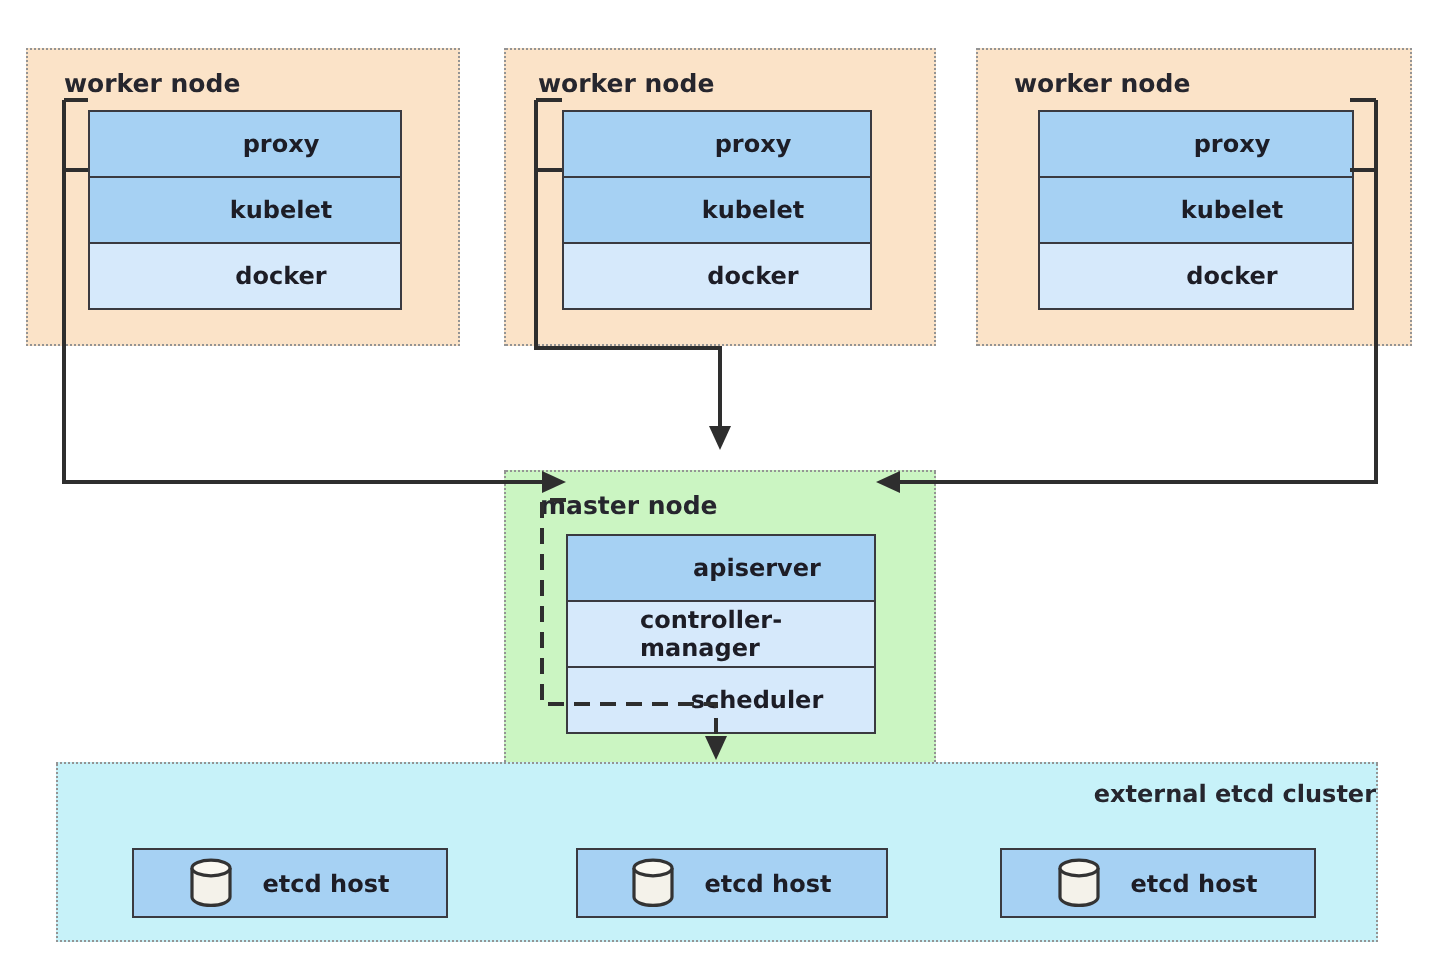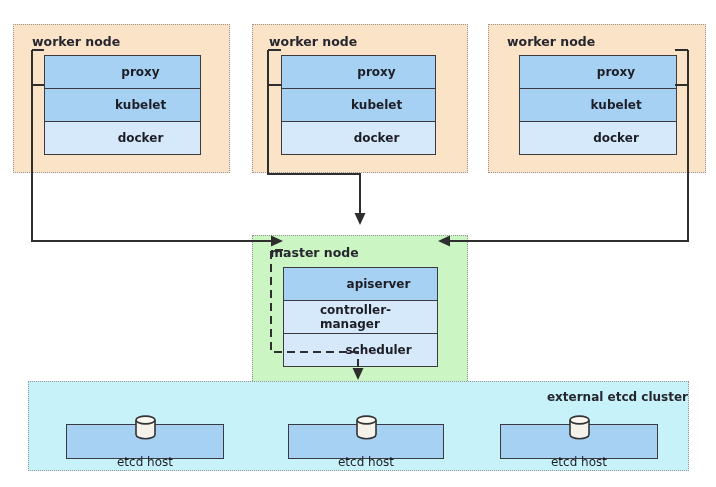--- a/index.html
+++ b/index.html
@@ -22,21 +22,21 @@
     display:flex; align-items:center; justify-content:center;
     font-weight:bold; font-size:12px; color:#1d1d26;padding-left:36px;
   }
   .comp:first-child { margin-top:0; }
   .comp.primary   { background:var(--component-primary,#a6d1f3); }
   .comp.secondary { background:var(--component-secondary,#d6e9fb); }
   .etcd-host {
     position:absolute; height:35px; box-sizing:border-box; border:1px solid #3a3a40;
     background:var(--component-primary,#a6d1f3);
     display:flex; align-items:center; justify-content:center; gap:15px;
-    font-weight:normal; font-size:12px; color:#1d1d26;flex-direction:column;
+    font-weight:bold; font-size:12px; color:#1d1d26;
   }
   .connectors { position:absolute; left:0; top:0; pointer-events:none; }
   .line { stroke:var(--line,#2e2e2e); stroke-width:2; fill:none; }
   .dashed { stroke-dasharray:8 5; }
   .arrow { fill:var(--line,#2e2e2e); stroke:none; }
   .db-icon { flex:0 0 auto; }
 </style>
 </head>
 <body>
 

